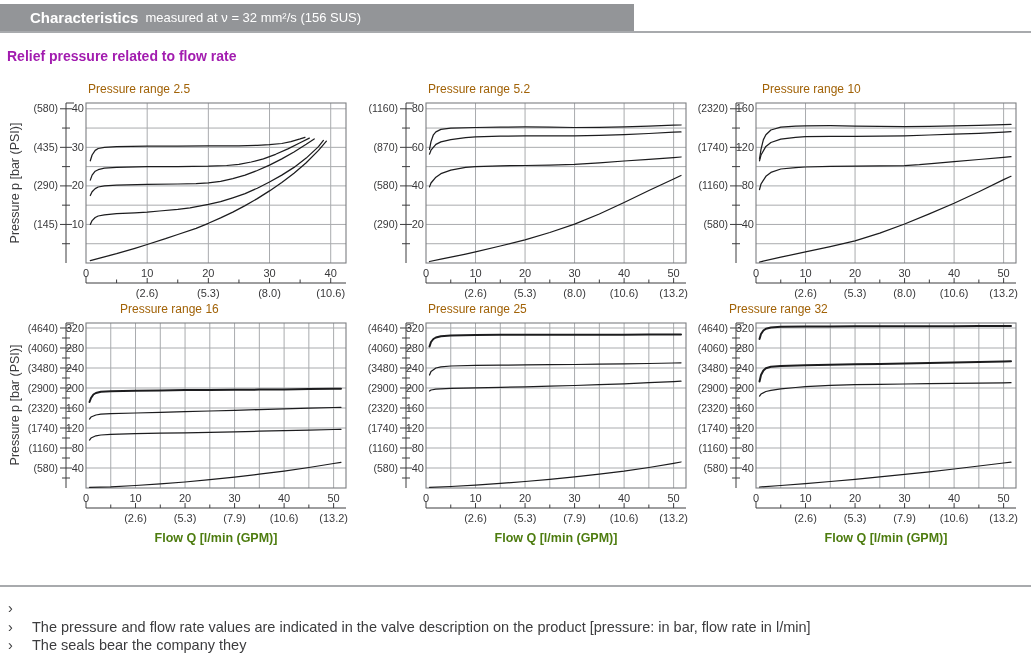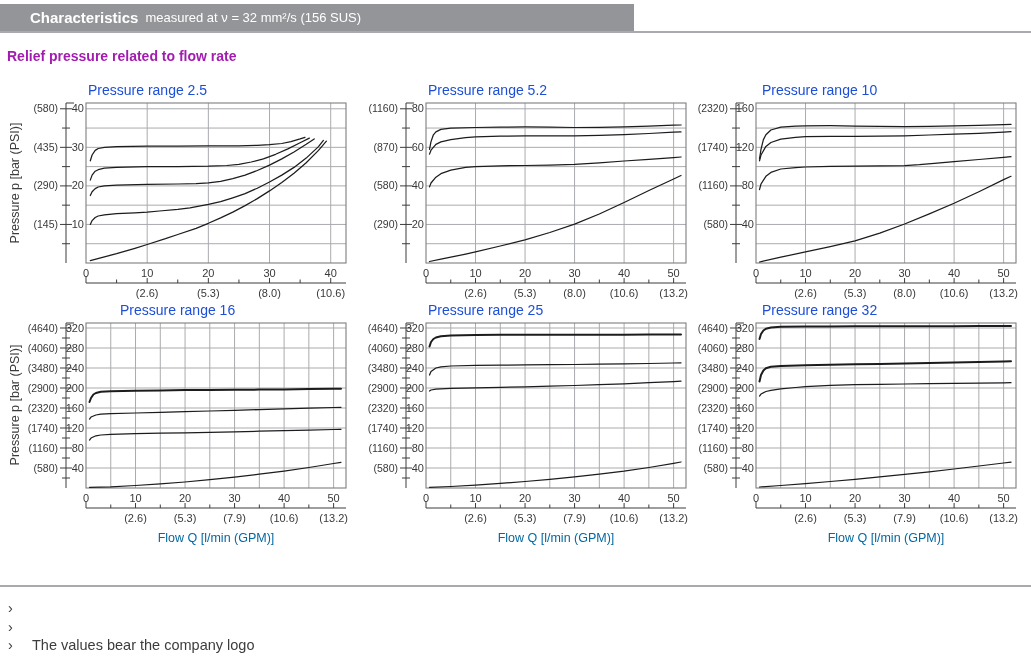--- a/index.html
+++ b/index.html
@@ -8,24 +8,24 @@
   #page { position:relative; width:1031px; height:663px; background:#fff; overflow:hidden; }
 
   .section-bar { position:absolute; left:0; height:27px; background:#939598; color:#fff;
                  display:flex; align-items:flex-end; padding-left:30px; gap:7px; }
   .section-bar .bar-title { font-weight:bold; font-size:15px; line-height:27px; }
   .section-bar .bar-sub   { font-size:13px; line-height:27px; }
   .bar-underline { position:absolute; left:0; width:1031px; height:2px; background:#a8aaad; }
 
   .fig-heading { position:absolute; left:7px; top:48px; font-size:14px; font-weight:bold; color:#a21caf; }
 
-  .chart-title { position:absolute; font-size:14px; color:#1d4ed8; }
+  .chart-title { position:absolute; font-size:12px; color:#a16207; }
   .ylabel { position:absolute; width:170px; height:16px; text-align:center; font-size:12.5px; color:#3c3c3e;
             transform:rotate(-90deg); }
-  .xlabel { position:absolute; width:200px; text-align:center; font-size:12.5px; color:#0369a1; }
+  .xlabel { position:absolute; width:200px; text-align:center; font-size:12.5px; color:#4d7c0f;font-weight:bold; }
 
   svg.chart { position:absolute; overflow:visible; }
   svg.chart text { fill:#39393b; }
   svg.chart .t-bar { font-size:11px; font-family:"Liberation Sans",sans-serif; }
   svg.chart .t-psi { font-size:10.5px; font-family:"Liberation Sans",sans-serif; }
   svg.chart .t-x   { font-size:11px; font-family:"Liberation Sans",sans-serif; }
 
   .bullets { position:absolute; left:8px; top:599px; width:1015px; }
   .bullet-row { display:flex; gap:14px; font-size:14.5px; color:#3c3c3e; line-height:18.5px; }
   .bullet-glyph { width:10px; color:#3c3c3e; }
@@ -44,21 +44,21 @@
   <div class="fig-heading">Relief pressure related to flow rate</div>
 
   <div class="ylabel" style="left:-69px; top:175px;">Pressure p [bar (PSI)]</div>
   <div class="ylabel" style="left:-69px; top:397px;">Pressure p [bar (PSI)]</div>
 
   <div class="chart-title" style="left:88px;  top:82px;">Pressure range 2.5</div>
   <div class="chart-title" style="left:428px; top:82px;">Pressure range 5.2</div>
   <div class="chart-title" style="left:762px; top:82px;">Pressure range 10</div>
   <div class="chart-title" style="left:88px;  top:302px;margin-left:32px;">Pressure range 16</div>
   <div class="chart-title" style="left:428px; top:302px;">Pressure range 25</div>
-  <div class="chart-title" style="left:762px; top:302px;">Pressure range 32</div>
+  <div class="chart-title" style="left:729px; top:302px;">Pressure range 32</div>
 
   <svg class="chart" style="left:30px;  top:99px;" width="331" height="208" viewBox="0 0 331 208">
       <line x1="117.1764705882353" y1="4" x2="117.1764705882353" y2="164" stroke="#a9abae" stroke-width="1"></line>
       <line x1="178.3529411764706" y1="4" x2="178.3529411764706" y2="164" stroke="#a9abae" stroke-width="1"></line>
       <line x1="239.52941176470588" y1="4" x2="239.52941176470588" y2="164" stroke="#a9abae" stroke-width="1"></line>
       <line x1="300.7058823529412" y1="4" x2="300.7058823529412" y2="164" stroke="#a9abae" stroke-width="1"></line>
       <line x1="56" y1="144.72289156626508" x2="316" y2="144.72289156626508" stroke="#a9abae" stroke-width="1"></line>
       <line x1="56" y1="125.44578313253012" x2="316" y2="125.44578313253012" stroke="#a9abae" stroke-width="1"></line>
       <line x1="56" y1="106.16867469879517" x2="316" y2="106.16867469879517" stroke="#a9abae" stroke-width="1"></line>
       <line x1="56" y1="86.89156626506025" x2="316" y2="86.89156626506025" stroke="#a9abae" stroke-width="1"></line>
@@ -484,20 +484,21 @@
   <div class="xlabel" style="left:786px; top:531px;">Flow Q [l/min (GPM)]</div>
 
   <div class="bar-underline" style="top:585px;"></div>
 
   <div class="bullets">
     <div class="bullet-row">
       <span class="bullet-glyph">›</span>
     </div>
     <div class="bullet-row">
       <span class="bullet-glyph">›</span>
+      <span>The pressure and flow rate values are indicated in the valve description on the product [pressure: in bar, flow rate in l/min]</span>
     </div>
     <div class="bullet-row">
       <span class="bullet-glyph">›</span>
-      <span>The values bear the company logo</span>
+      <span>The seals bear the company they</span>
     </div>
   </div>
 
 </div>
 
 </body></html>

